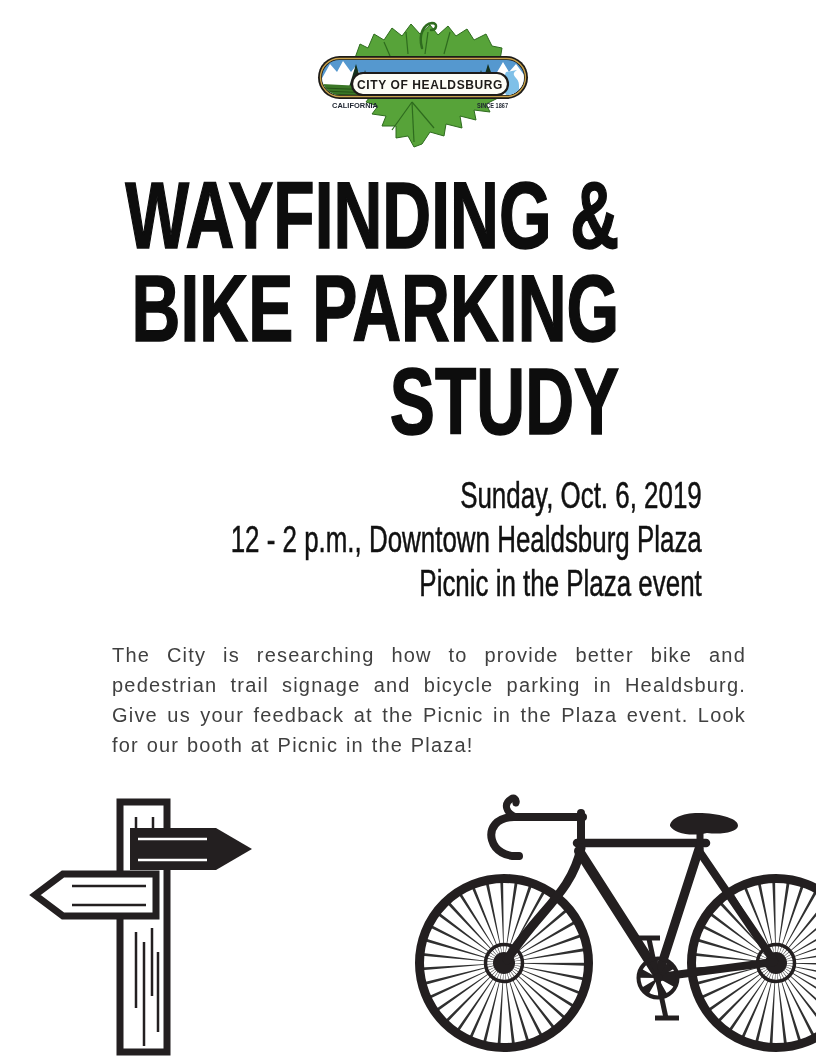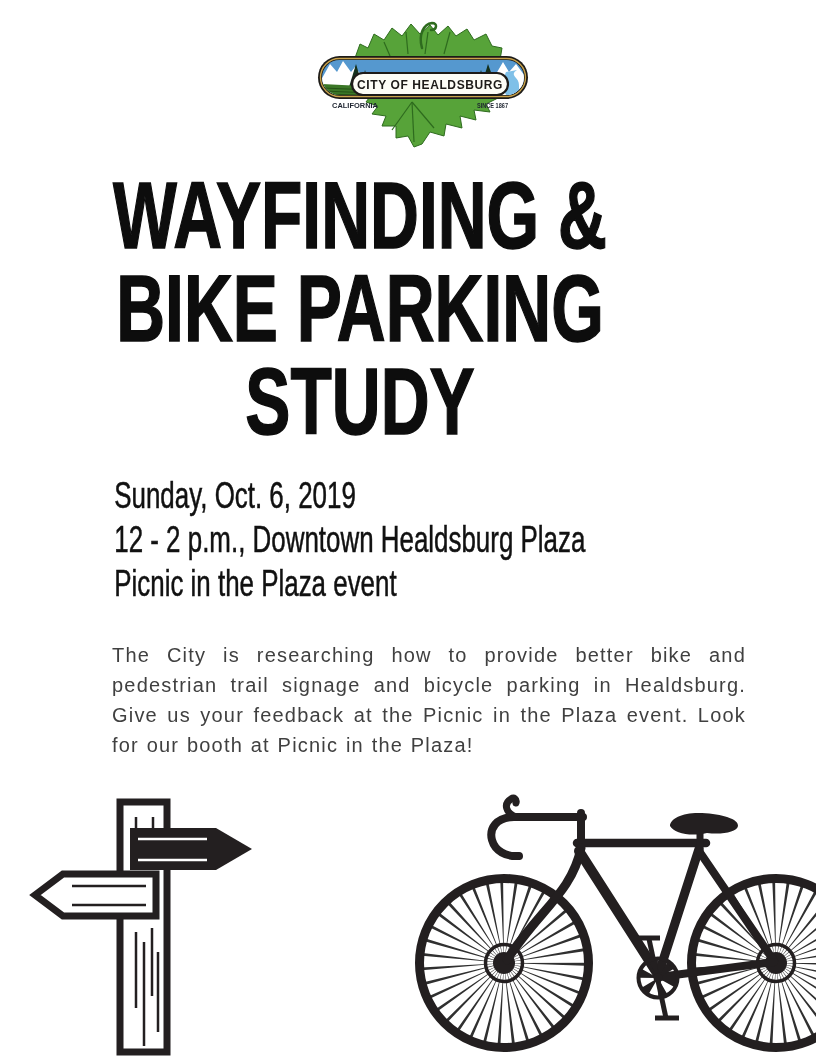--- a/index.html
+++ b/index.html
@@ -6,27 +6,27 @@
   body{
     width:816px;height:1056px;position:relative;overflow:hidden;
     background:#ffffff;font-family:"Liberation Sans",sans-serif;
   }
   
   .logo-svg{position:absolute;left:310px;top:14px;width:226px;height:136px;}
   .badge-label-text{font-family:"Liberation Sans",sans-serif;font-weight:bold;font-size:12px;letter-spacing:.6px;fill:#1d1b18;}
   .badge-caption{font-family:"Liberation Sans",sans-serif;font-weight:bold;font-size:8px;fill:#1d2430;}
   
   .title{
-    position:absolute;top:169px;left:0;width:720px;text-align:center;
+    position:absolute;top:169px;left:0;width:720px;text-align:right;
     font-weight:bold;font-size:94px;line-height:93px;color:#0d0d0d;
   }
   .title-line{transform:scaleX(.72);white-space:nowrap;-webkit-text-stroke:1.5px #0d0d0d;}
   
   .event{
-    position:absolute;top:474px;left:0;width:816px;text-align:left;
+    position:absolute;top:474px;left:0;width:816px;text-align:right;
     font-size:36px;line-height:44px;color:#111111;font-weight:500;
   }
   .event-line{transform:scaleX(.72);white-space:nowrap;-webkit-text-stroke:.5px #111;}
   
   .description{
     position:absolute;top:620px;left:112px;width:634px;
     font-size:20px;line-height:30px;letter-spacing:1.2px;word-spacing:1px;
     text-align:justify;color:#404040;
   }
   

